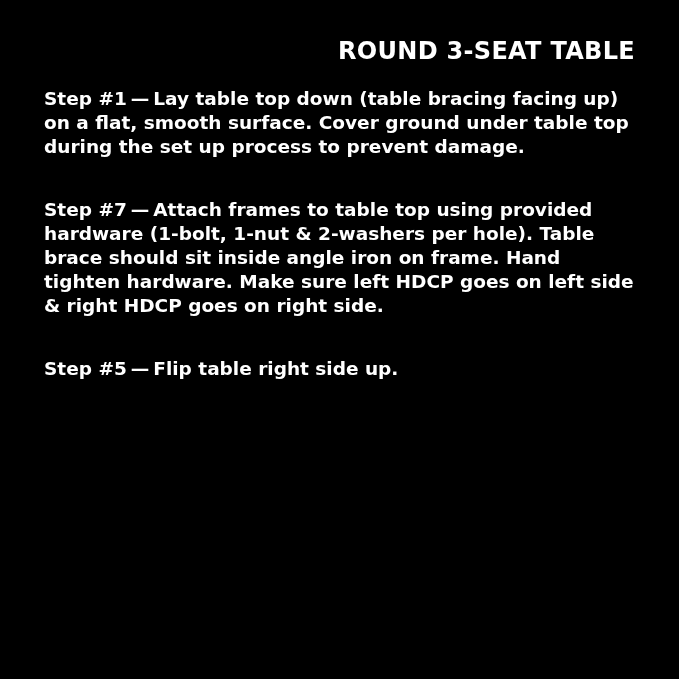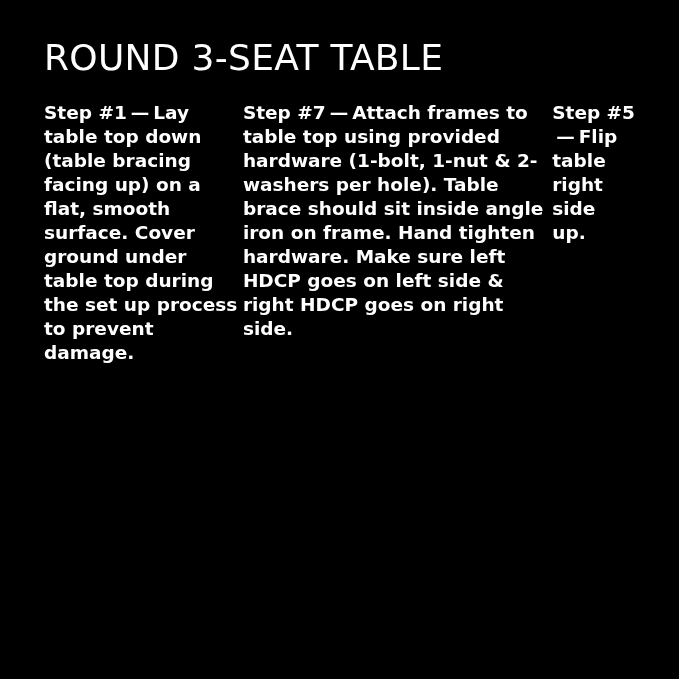--- a/index.html
+++ b/index.html
@@ -16,37 +16,37 @@
   }
   .page {
     box-sizing: border-box;
     width: 679px;
     height: 679px;
     padding: 38px 44px 20px 44px;
     display: flex;
     flex-direction: column;
   }
   .title {
-    text-align: left;
-    font-size: 36px;
-    font-weight: normal;
+    text-align: right;
+    font-size: 24px;
+    font-weight: bold;
     letter-spacing: 0.3px;
     line-height: 1.12;
     margin: 0 0 4px 0;
   }
   .subtitle {
     text-align: center;
     font-size: 23px;
     font-weight: bold;
     line-height: 1.15;
     margin: 0 0 22px 0;
   }
   .steps {
     display: flex;
-    flex-direction: row;
+    flex-direction: column;
   }
   .step {
     font-size: 18.5px;
     font-weight: bold;
     line-height: 1.30;
     margin-bottom: 20px;
     text-align: left;
   }
   .step:last-child {
     margin-bottom: 16px;

